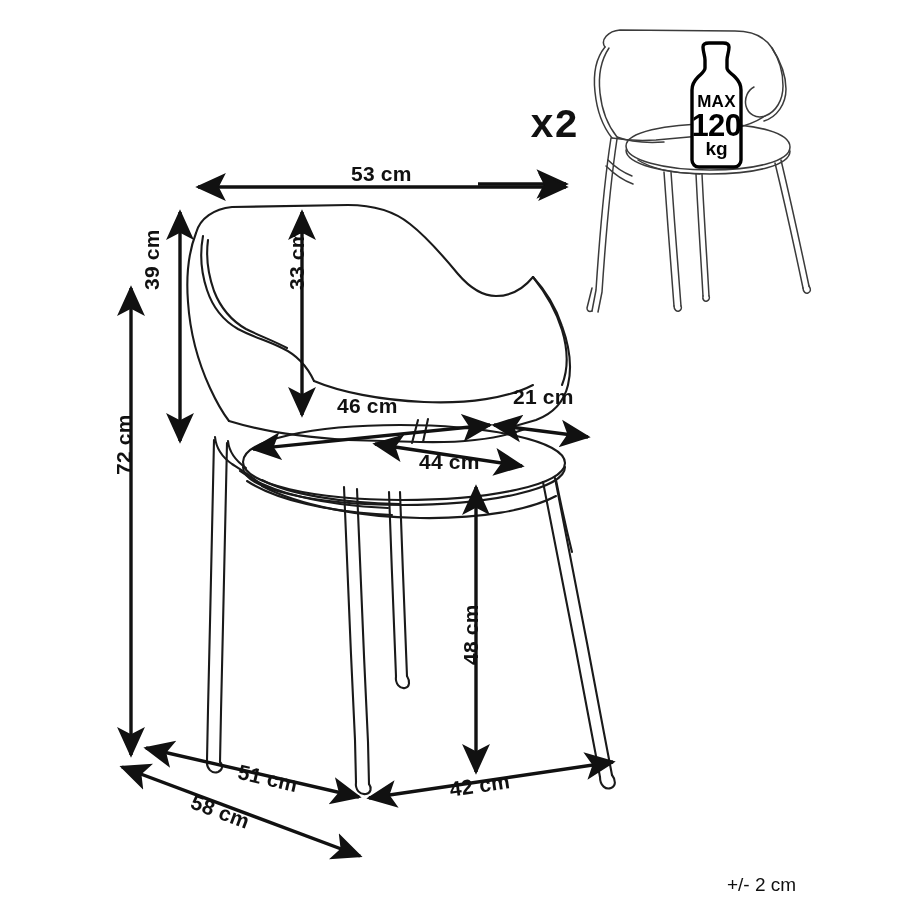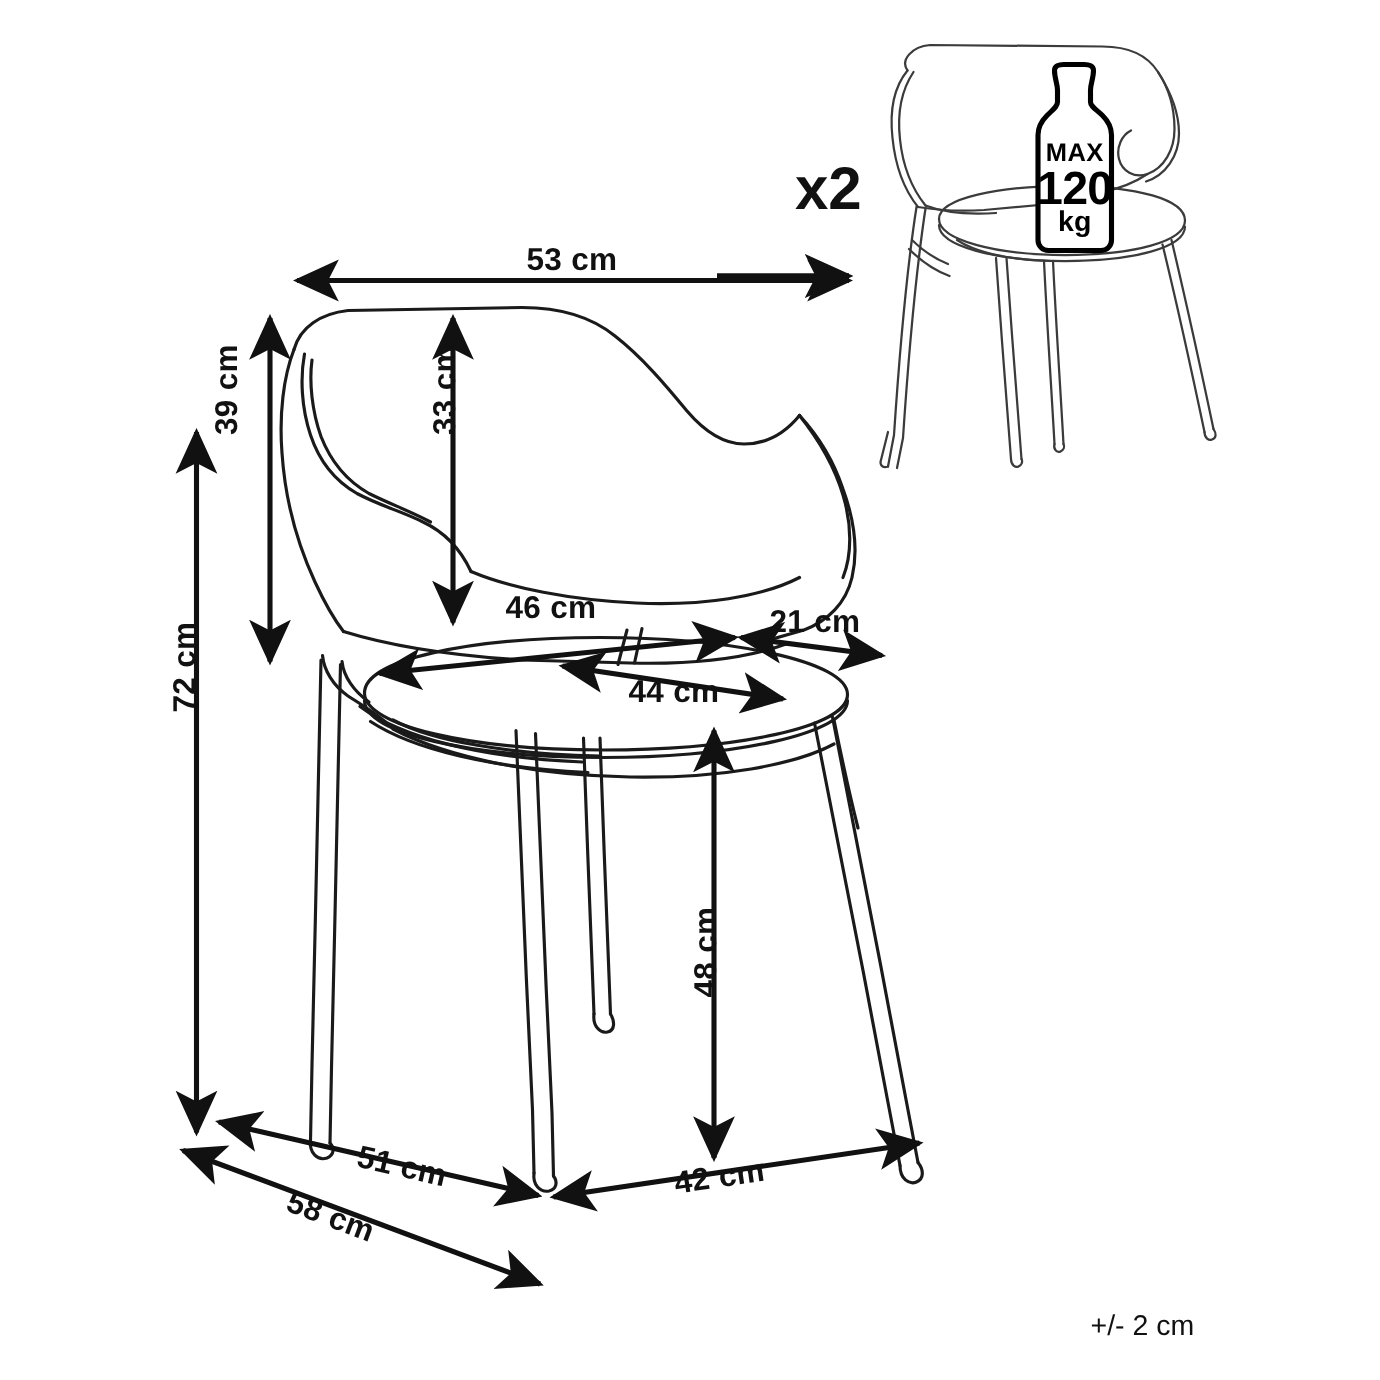--- a/index.html
+++ b/index.html
@@ -36,21 +36,21 @@
   .tol-label {
     position: absolute;
     font-family: "Liberation Sans", sans-serif;
     font-weight: normal;
     font-size: 19px;
     color: #111111;
     white-space: nowrap;
   }
   .qty-label {
     position: absolute;
-    font-family: Liberation Sans, sans-serif;
+    font-family: Liberation Mono, monospace;
     font-weight: bold;
     font-size: 40px;
     color: #111111;
     white-space: nowrap;
   }
   .badge-text {
     position: absolute;
     font-family: "Liberation Sans", sans-serif;
     font-weight: bold;
     color: #000000;
@@ -220,21 +220,21 @@
   <div class="dim-label dim-26" style="left:351px; top:162px;text-align:right;">53 cm</div>
 
   <div class="dim-label dim-26" style="left:140px; top:290px; transform:rotate(-90deg); transform-origin:left top;">39 cm</div>
 
   <div class="dim-label dim-26" style="left:285px; top:290px; transform:rotate(-90deg); transform-origin:left top;">33 cm</div>
 
   <div class="dim-label dim-26" style="left:112px; top:475px; transform:rotate(-90deg); transform-origin:left top;">72 cm</div>
 
   <div class="dim-label dim-26" style="left:337px; top:394px;">46 cm</div>
 
-  <div class="dim-label dim-26" style="left:513px; top:403px;">21 cm</div>
+  <div class="dim-label dim-26" style="left:513px; top:385px;">21 cm</div>
 
   <div class="dim-label dim-26" style="left:419px; top:450px;">44 cm</div>
 
   <div class="dim-label dim-26" style="left:459px; top:665px; transform:rotate(-90deg); transform-origin:left top;">48 cm</div>
 
   <div class="dim-label dim-26" style="left:448px; top:778px; transform:rotate(-8.4deg); transform-origin:left top;">42 cm</div>
 
   <div class="dim-label dim-26" style="left:241px; top:760px; transform:rotate(13deg); transform-origin:left top;">51 cm</div>
 
   <div class="dim-label dim-26" style="left:196px; top:790px; transform:rotate(20.5deg); transform-origin:left top;">58 cm</div>

